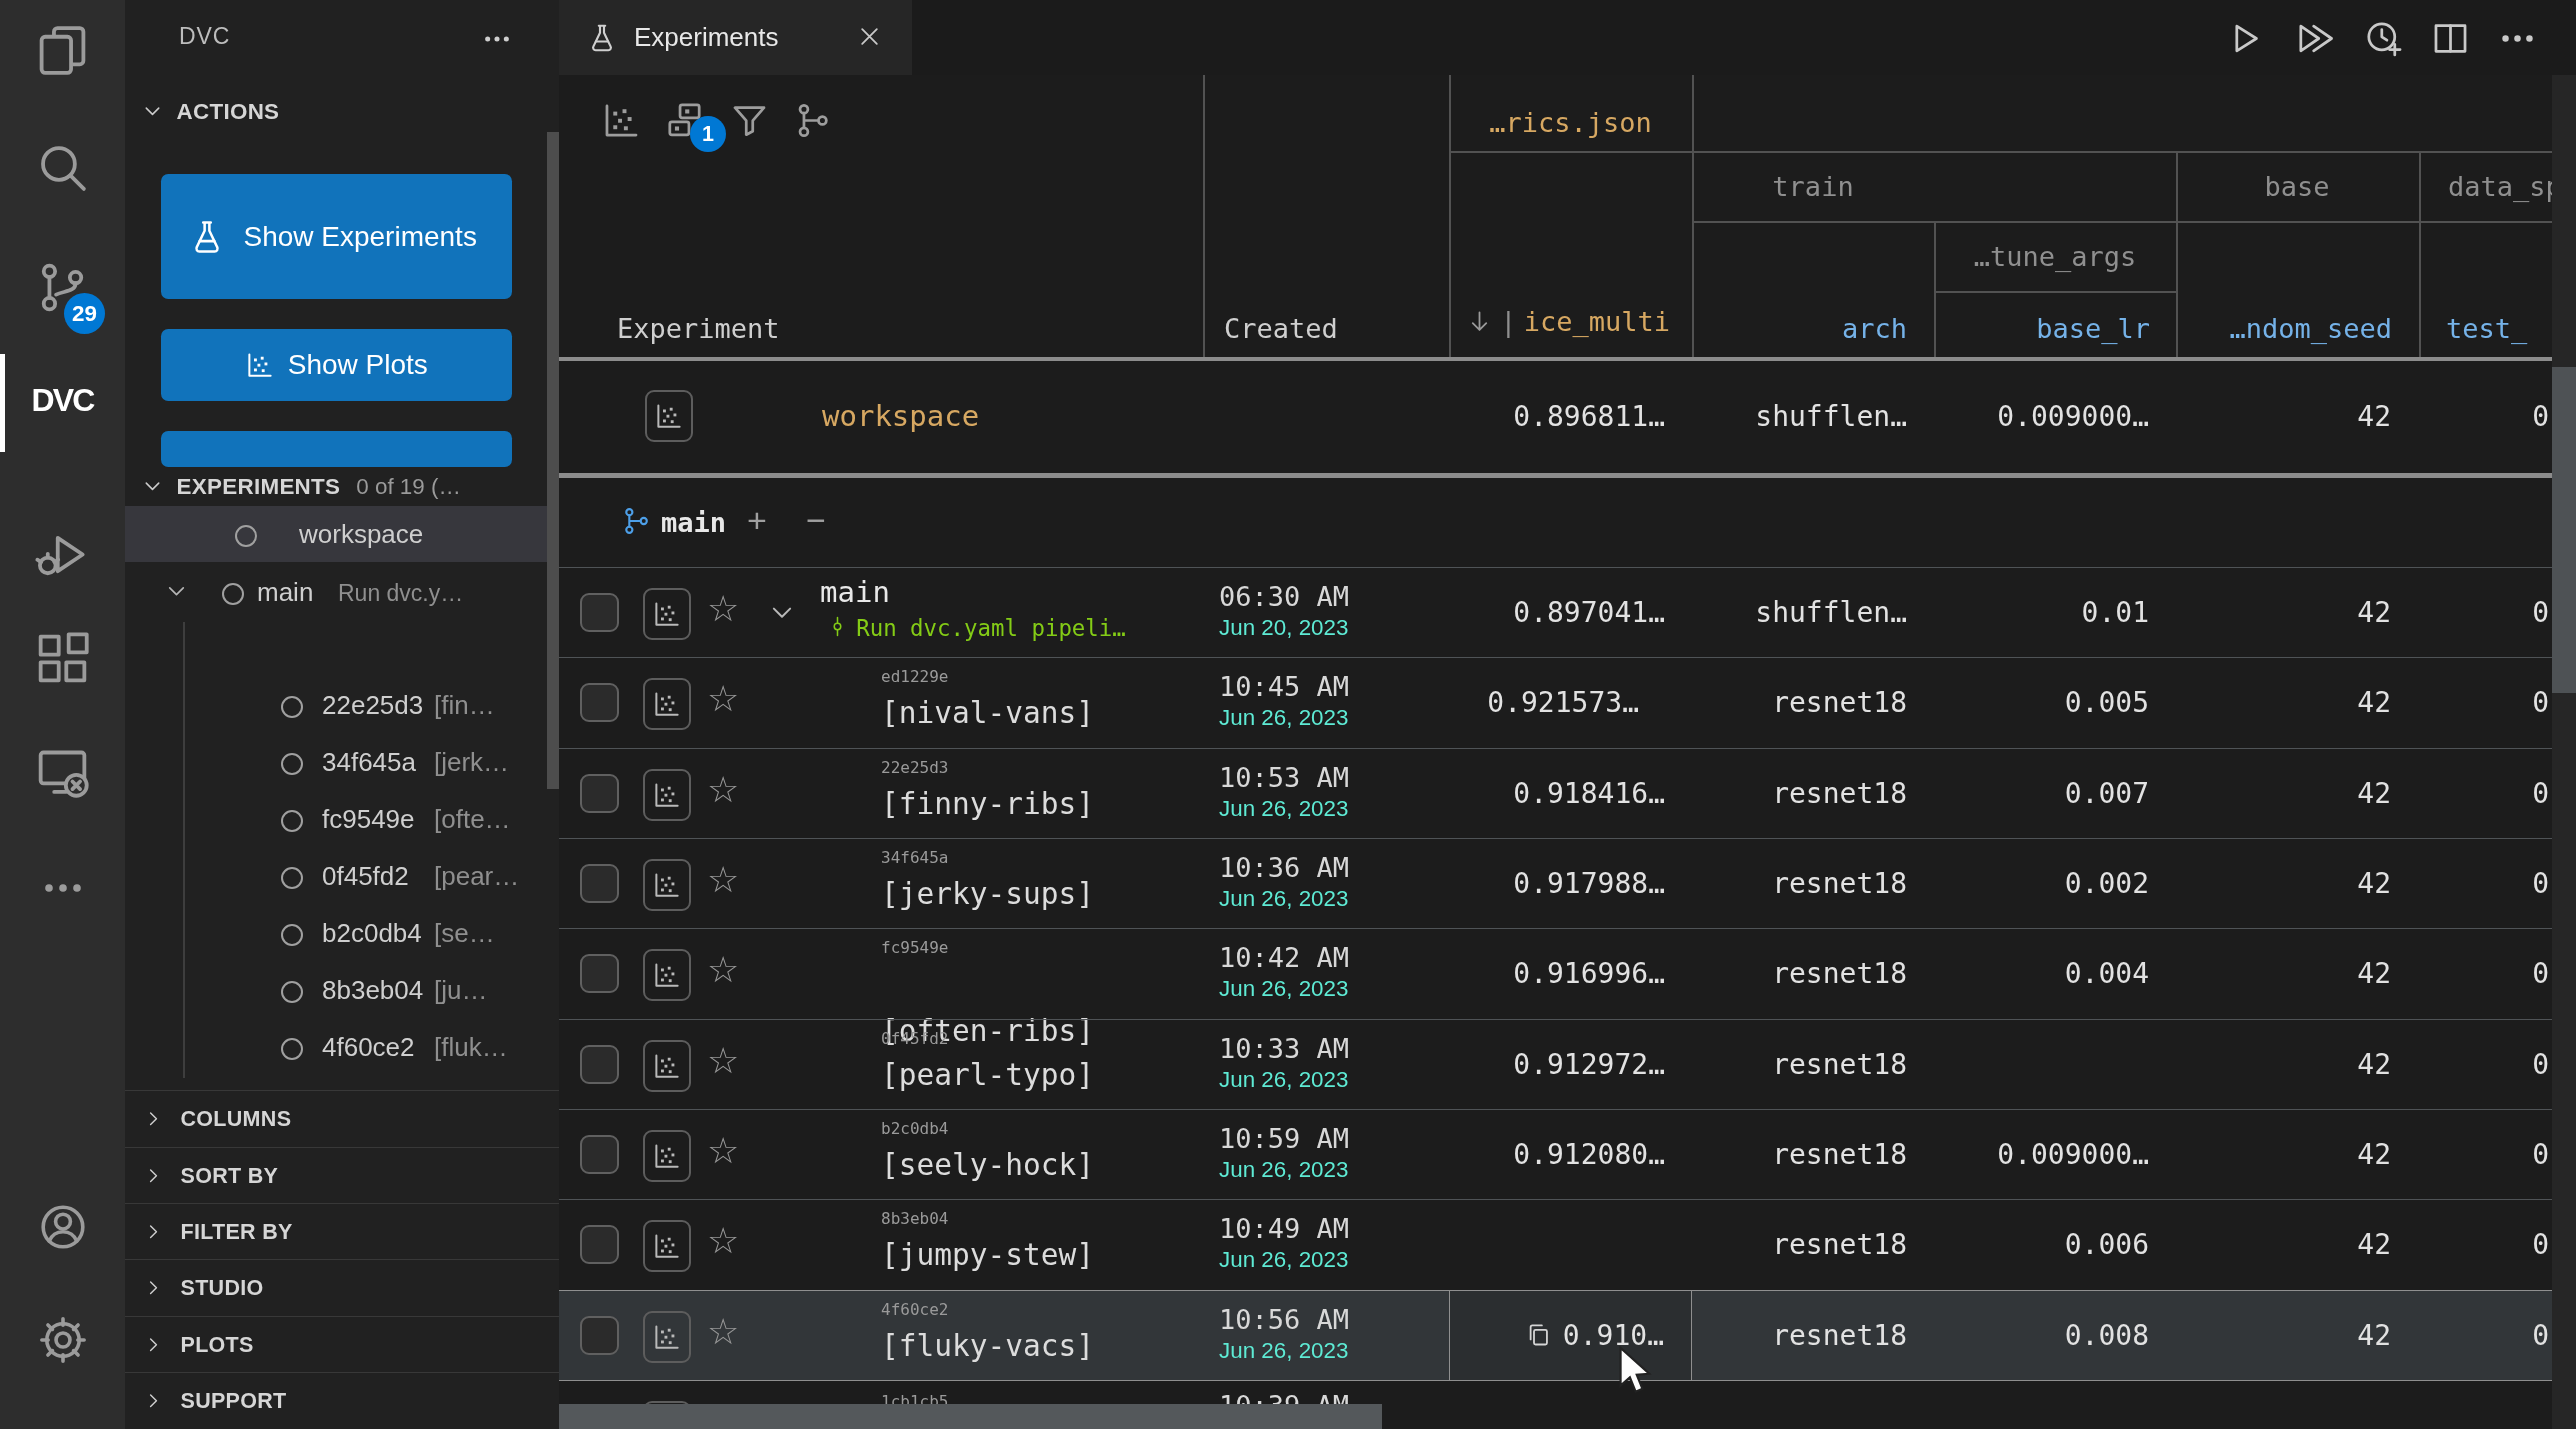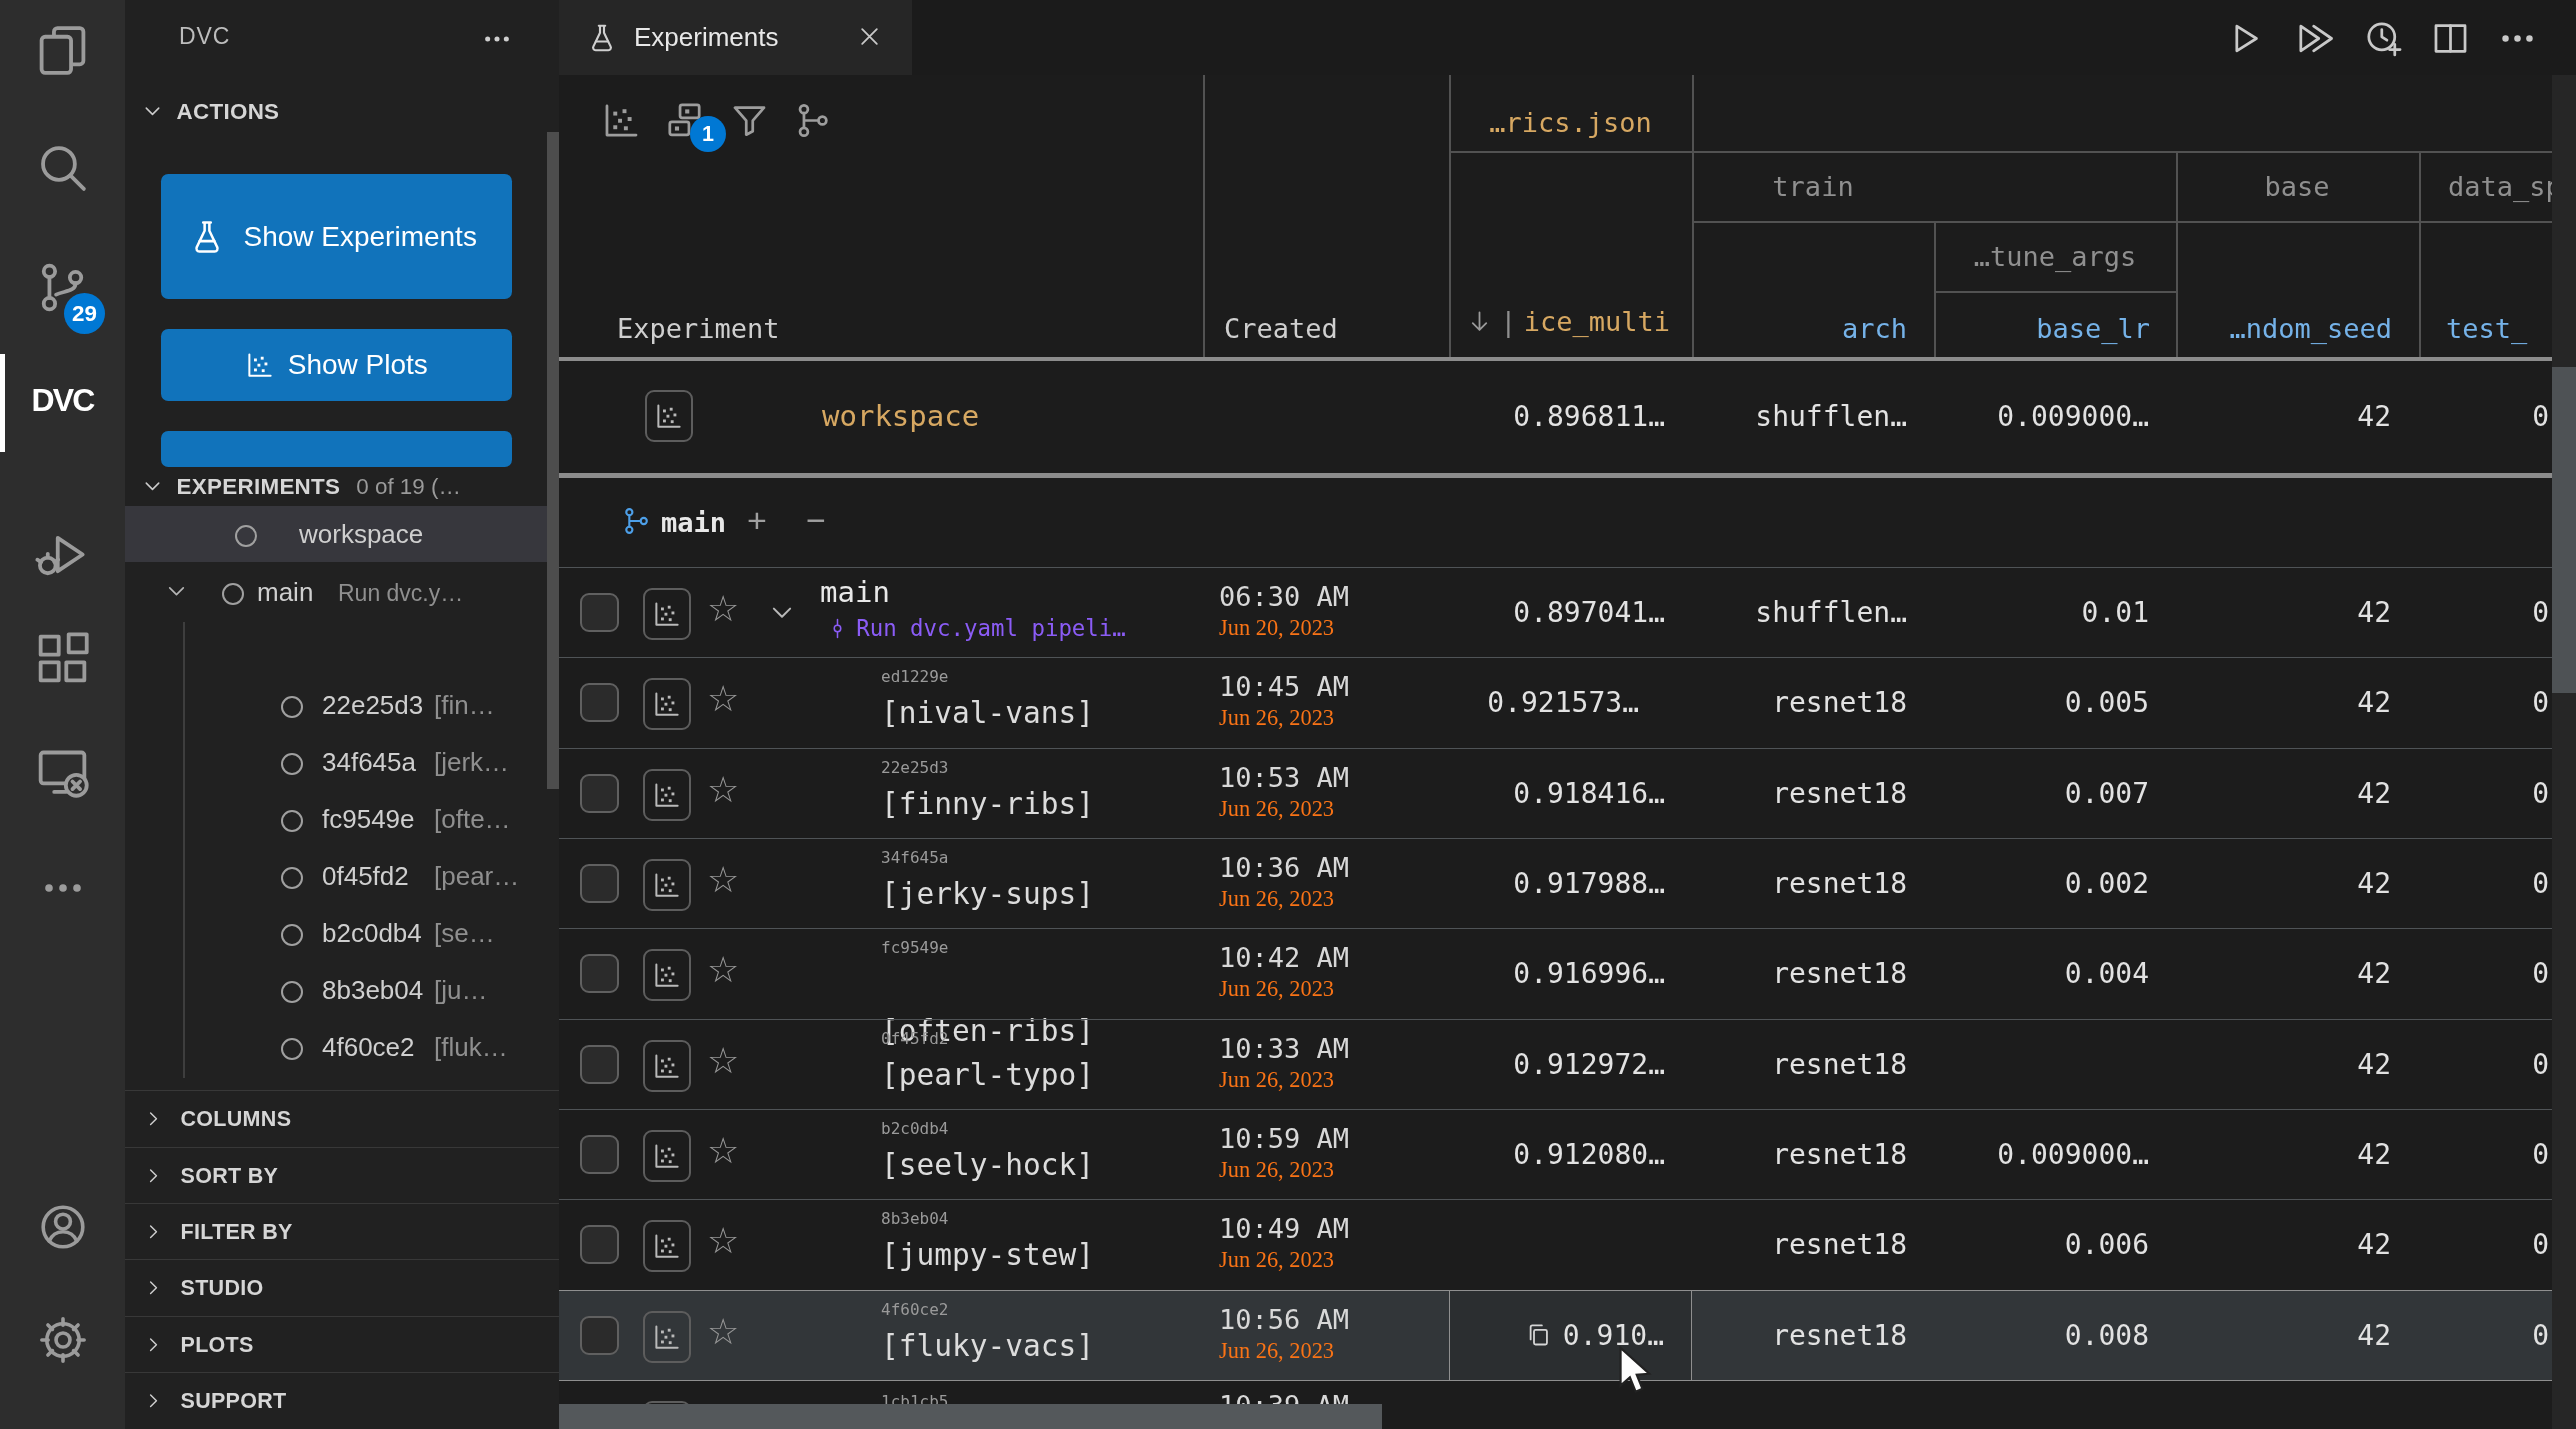--- a/index.html
+++ b/index.html
@@ -38,21 +38,21 @@
         font-family:"DejaVu Sans Mono",monospace;white-space:nowrap;}
   .trow{position:absolute;left:0;width:2017px;height:90px;border-top:1.8px solid #4f5356;box-sizing:border-box;}
   .trow.hover{background:#323639;border-top-color:#8f8f8f;}
   .checkbox{position:absolute;width:39px;height:39px;border-radius:9px;border:2.7px solid #606060;background:#2b2b2b;box-sizing:border-box;}
   .plotbtn{position:absolute;width:48px;height:52px;border-radius:9px;border:2.7px solid #5d5d5d;box-sizing:border-box;
            display:flex;align-items:center;justify-content:center;color:#b9b9b9;}
   .star{position:absolute;font-size:36px;color:#969696;line-height:1;}
   .rid{position:absolute;font-size:16px;color:#9a9a9a;font-family:"DejaVu Sans Mono",monospace;white-space:nowrap;}
   .rname{position:absolute;font-size:29.5px;color:#dcdcdc;font-family:"DejaVu Sans Mono",monospace;white-space:nowrap;}
   .rtime{position:absolute;font-size:27px;color:#d8d8d8;font-family:"DejaVu Sans Mono",monospace;white-space:nowrap;}
-  .rdate{position:absolute;font-size:22.4px;color:#f97316;font-family:Liberation Serif, serif;white-space:nowrap;}
+  .rdate{position:absolute;font-size:22.4px;color:#5eead4;font-family:Liberation Sans, sans-serif;white-space:nowrap;}
   .scroll-thumb{background:#55595c;}
 </style>
 </head>
 <body>
 
 <div id="root">
 
   <div id="activitybar" class="abs">
       <div class="ab-item abs" style="top: 6.3px;">
         <svg viewBox="0 0 24 24" width="57" height="57" fill="none" stroke="currentColor" stroke-width="1.6" stroke-linecap="round" stroke-linejoin="round" style="display:block">
@@ -459,21 +459,21 @@
               <rect x="13.4" y="15.4" width="2.3" height="2.3" fill="currentColor" stroke="none"></rect>
             </svg>
           </div>
           <div class="star" style="left: 148px; top: 23px;">☆</div>
           <div class="abs" style="left: 208px; top: 30px; color: rgb(185, 185, 185);">
             <svg viewBox="0 0 24 24" width="30" height="30" fill="none" stroke="currentColor" stroke-width="1.6" stroke-linecap="round" stroke-linejoin="round" style="display:block">
               <path d="M5.5 8.5l6.5 6.5 6.5-6.5"></path>
             </svg>
           </div>
           <div class="rname" style="left: 261px; top: 7.2px; font-size: 29px; color: rgb(232, 232, 232);">main</div>
-          <div class="abs" style="left: 267px; top: 47px; display: flex; align-items: center; gap: 7.2px; color: #8b5cf6;">
+          <div class="abs" style="left: 267px; top: 47px; display: flex; gap: 7.2px; color: #84cc16;">
             <svg viewBox="0 0 24 24" width="23" height="23" fill="none" stroke="currentColor" stroke-width="1.6" stroke-linecap="round" stroke-linejoin="round" style="display:block">
               <circle cx="12" cy="12" r="3.4"></circle>
               <path d="M12 2.5v6.1M12 15.4v6.1"></path>
             </svg>
             <span class="mono" style="font-size:22.4px;">Run dvc.yaml pipeli…</span>
           </div>
           <div class="rtime" style="left: 660px; top: 12.5px;">06:30 AM</div>
           <div class="rdate" style="left: 660px; top: 47px;">Jun 20, 2023</div>
           <div class="cell" style="left: 890px; width: 243px;">0.897041…</div>
           <div class="cell" style="left: 1133px; width: 242px;">shufflen…</div>

